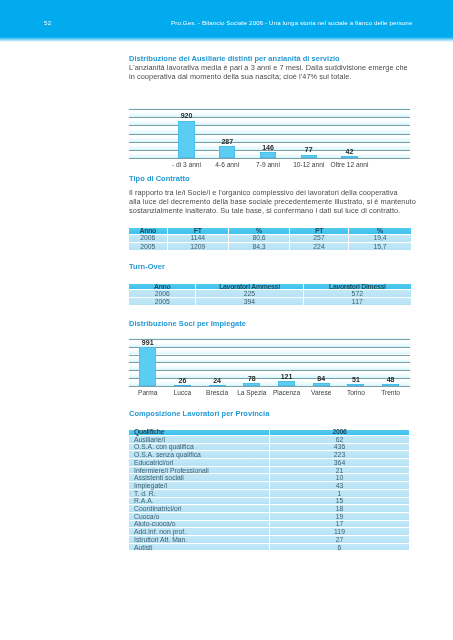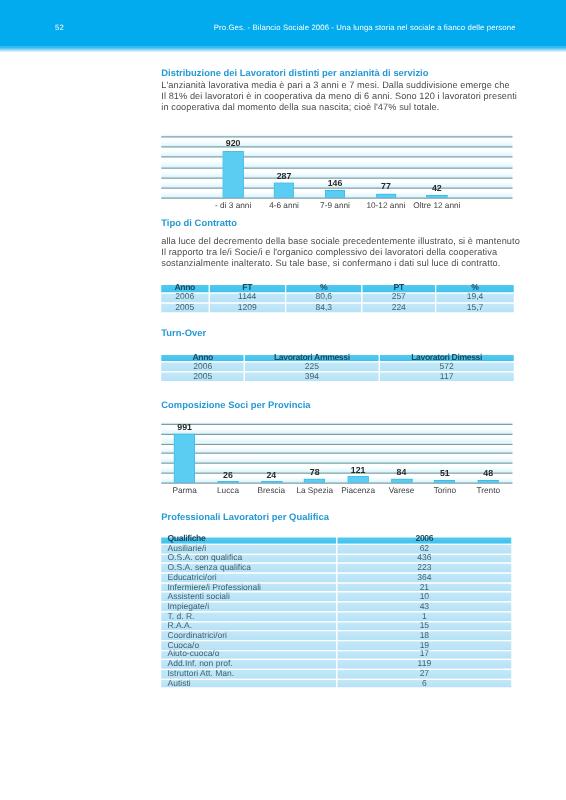--- a/index.html
+++ b/index.html
@@ -31,24 +31,23 @@
 </style>
 </head>
 <body>
 
 <div class="page">
   <div class="header"></div>
   <div class="header-fade"></div>
   <div class="pagenum">52</div>
   <div class="headtitle">Pro.Ges. - Bilancio Sociale 2006 - Una lunga storia nel sociale a fianco delle persone</div>
 
-  <div class="sec-h" style="top:53.5px">Distribuzione dei Lavoratori distinti per anzianità di servizio</div>
+  <div class="sec-h" style="top:53.5px">Distribuzione dei Ausiliarie distinti per anzianità di servizio</div>
   <div class="para" style="top:62.5px">
     <div>L'anzianità lavorativa media è pari a 3 anni e 7 mesi. Dalla suddivisione emerge che</div>
-    <div>Il 81% dei lavoratori è in cooperativa da meno di 6 anni. Sono 120 i lavoratori presenti</div>
     <div>in cooperativa dal momento della sua nascita; cioè l'47% sul totale.</div>
   </div>
 
   <div class="chart" id="chart1" style="top:105px;width:280.5px;height:70px;">
       <div class="grid-band" style="top: 1.2px; height: 3px;"></div>
       <div class="grid-band" style="top: 4.2px; height: 8.13333px;"></div>
       <div class="grid-band" style="top: 12.3333px; height: 8.13333px;"></div>
       <div class="grid-band" style="top: 20.4667px; height: 8.13333px;"></div>
       <div class="grid-band" style="top: 28.6px; height: 8.13333px;"></div>
       <div class="grid-band" style="top: 36.7333px; height: 8.13333px;"></div>
@@ -72,22 +71,22 @@
       <div class="bar" style="left: 171.6px; width: 16.3px; top: 49.8687px; height: 3.13133px;"></div>
       <div class="bar-val" style="left: 159.75px; width: 40px; top: 41.4687px;">77</div>
       <div class="cat-lab" style="left: 154.75px; width: 50px; top: 55.6px;">10-12 anni</div>
       <div class="bar" style="left: 212.35px; width: 16.3px; top: 51.292px; height: 1.708px;"></div>
       <div class="bar-val" style="left: 200.5px; width: 40px; top: 42.892px;">42</div>
       <div class="cat-lab" style="left: 195.5px; width: 50px; top: 55.6px;">Oltre 12 anni</div>
     </div>
 
   <div class="sec-h" style="top:174px">Tipo di Contratto</div>
   <div class="para" style="top:187.5px">
+    <div>Il rapporto tra le/i Socie/i e l'organico complessivo dei lavoratori della cooperativa</div>
     <div>alla luce del decremento della base sociale precedentemente illustrato, si è mantenuto</div>
-    <div>Il rapporto tra le/i Socie/i e l'organico complessivo dei lavoratori della cooperativa</div>
     <div>sostanzialmente inalterato. Su tale base, si confermano i dati sul luce di contratto.</div>
   </div>
 
   <div id="table-contratto">
       <table class="t " style="top: 228.3px; width: 282px;">
         <colgroup>
           <col style="width: 38.5px;">
           <col style="width: 61.5px;">
           <col style="width: 61px;">
           <col style="width: 59px;">
@@ -144,21 +143,21 @@
           </tr>
           <tr class="even" style="height: 7px;">
             <td>2005</td>
             <td>394</td>
             <td>117</td>
           </tr>
         </tbody>
       </table>
     </div>
 
-  <div class="sec-h" style="top:319px">Composizione Soci per Provincia</div>
+  <div class="sec-h" style="top:319px">Distribuzione Soci per Impiegate</div>
   <div class="chart" id="chart2" style="top:334px;width:280.5px;height:70px;">
       <div class="grid-band" style="top: 1.6px; height: 3px;"></div>
       <div class="grid-band" style="top: 4.6px; height: 7.95px;"></div>
       <div class="grid-band" style="top: 12.55px; height: 7.95px;"></div>
       <div class="grid-band" style="top: 20.5px; height: 7.95px;"></div>
       <div class="grid-band" style="top: 28.45px; height: 7.95px;"></div>
       <div class="grid-band" style="top: 36.4px; height: 7.95px;"></div>
       <div class="grid-band" style="top: 44.35px; height: 7.95px;"></div>
       <div class="grid-line" style="top: 4.6px;"></div>
       <div class="grid-line" style="top: 12.55px;"></div>
@@ -186,21 +185,21 @@
       <div class="bar-val" style="left: 172.2px; width: 40px; top: 40.561px;">84</div>
       <div class="cat-lab" style="left: 167.2px; width: 50px; top: 54.9px;">Varese</div>
       <div class="bar" style="left: 218.4px; width: 17px; top: 50.2727px; height: 2.02725px;"></div>
       <div class="bar-val" style="left: 206.9px; width: 40px; top: 41.8727px;">51</div>
       <div class="cat-lab" style="left: 201.9px; width: 50px; top: 54.9px;">Torino</div>
       <div class="bar" style="left: 253.1px; width: 17px; top: 50.392px; height: 1.908px;"></div>
       <div class="bar-val" style="left: 241.6px; width: 40px; top: 41.992px;">48</div>
       <div class="cat-lab" style="left: 236.6px; width: 50px; top: 54.9px;">Trento</div>
     </div>
 
-  <div class="sec-h" style="top:409px">Professionali Lavoratori per Qualifica</div>
+  <div class="sec-h" style="top:409px">Composizione Lavoratori per Provincia</div>
   <div id="table-qualifica">
       <table class="t q" style="top: 429.8px; width: 280px;">
         <colgroup>
           <col style="width: 141px;">
           <col style="width: 139px;">
         </colgroup>
         <thead>
           <tr style="height: 6.1px; line-height: 4.5px;">
             <th class="left" style="line-height: 4.5px;">Qualifiche</th>
             <th style="line-height: 4.5px;">2006</th>

